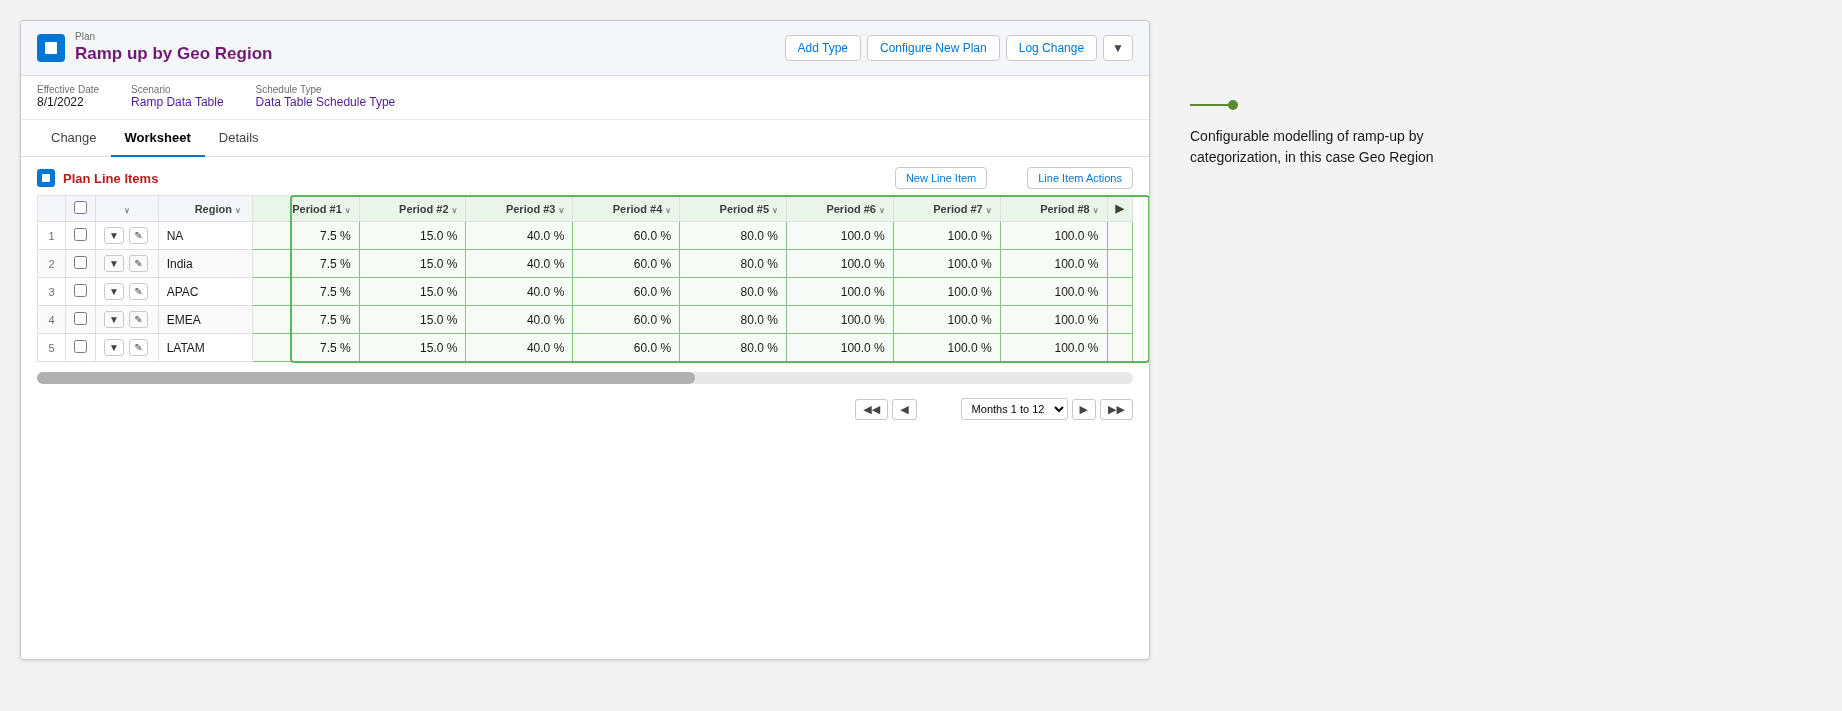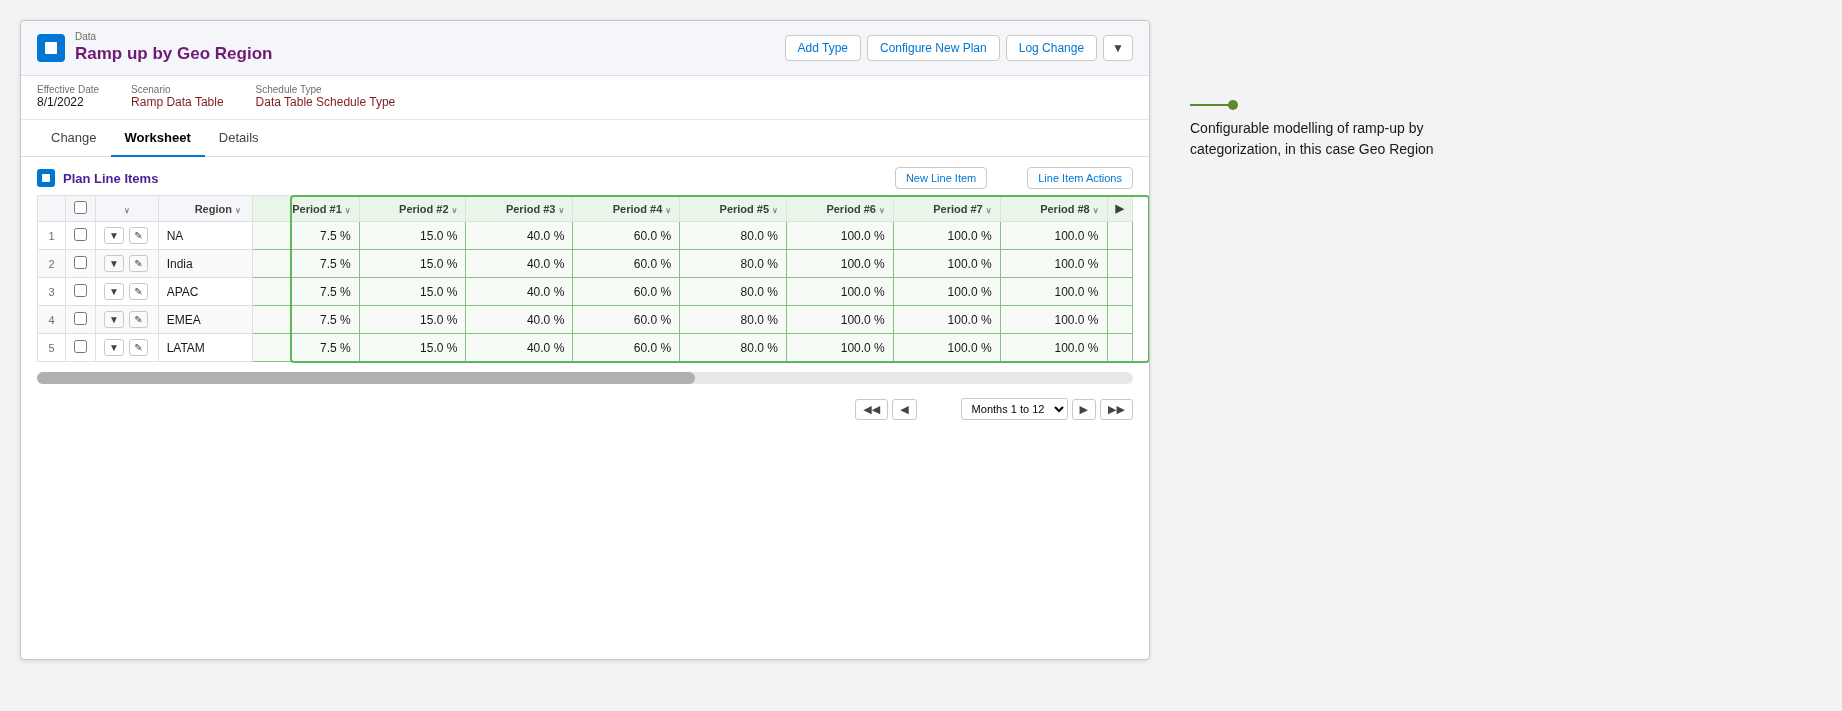--- a/index.html
+++ b/index.html
@@ -105,21 +105,21 @@
       gap: 32px;
       border-bottom: 1px solid #e8e8e8;
     }
     .meta-item {}
     .meta-label {
       font-size: 10px;
       color: #706e6b;
     }
     .meta-value {
       font-size: 12px;
-      color: #7f1d1d;
+      color: #4c1d95;
       cursor: pointer;
     }
     .meta-value.plain {
       color: #181818;
     }
 
     
     .tabs-bar {
       display: flex;
       border-bottom: 1px solid #d8dde6;
@@ -145,21 +145,21 @@
       align-items: center;
       justify-content: space-between;
       padding: 10px 16px 6px 16px;
     }
     .section-title {
       display: flex;
       align-items: center;
       gap: 8px;
       font-size: 13px;
       font-weight: 700;
-      color: #4c1d95;
+      color: #b91c1c;
     }
     .section-icon {
       width: 18px;
       height: 18px;
       background: #0176d3;
       border-radius: 3px;
       display: flex;
       align-items: center;
       justify-content: center;
     }
@@ -309,21 +309,21 @@
       height: 100%;
       background: #b0b0b0;
       border-radius: 6px;
     }
 
     
     .callout-wrapper {
       display: flex;
       flex-direction: column;
       align-items: flex-start;
-      gap: 8px;
+      gap: 16px;
       padding-top: 80px;
       max-width: 280px;
     }
     .callout-arrow {
       display: flex;
       align-items: center;
       gap: 0;
     }
     .callout-line {
       width: 40px;
@@ -357,21 +357,21 @@
   <div class="card">
 
     <div class="card-header">
       <div class="card-header-left">
         <div class="header-icon">
           <svg viewBox="0 0 16 16">
               <rect x="2" y="2" width="12" height="12" rx="1"></rect>
             </svg>
         </div>
         <div class="header-title-block">
-          <div class="header-label">Data</div>
+          <div class="header-label">Plan</div>
           <div class="header-title">Ramp up by Geo Region</div>
         </div>
       </div>
       <div class="header-buttons">
         <button class="btn">Add Type</button>
         <button class="btn">Configure New Plan</button>
         <button class="btn">Log Change</button>
         <button class="btn-dropdown">▼</button>
       </div>
     </div>

